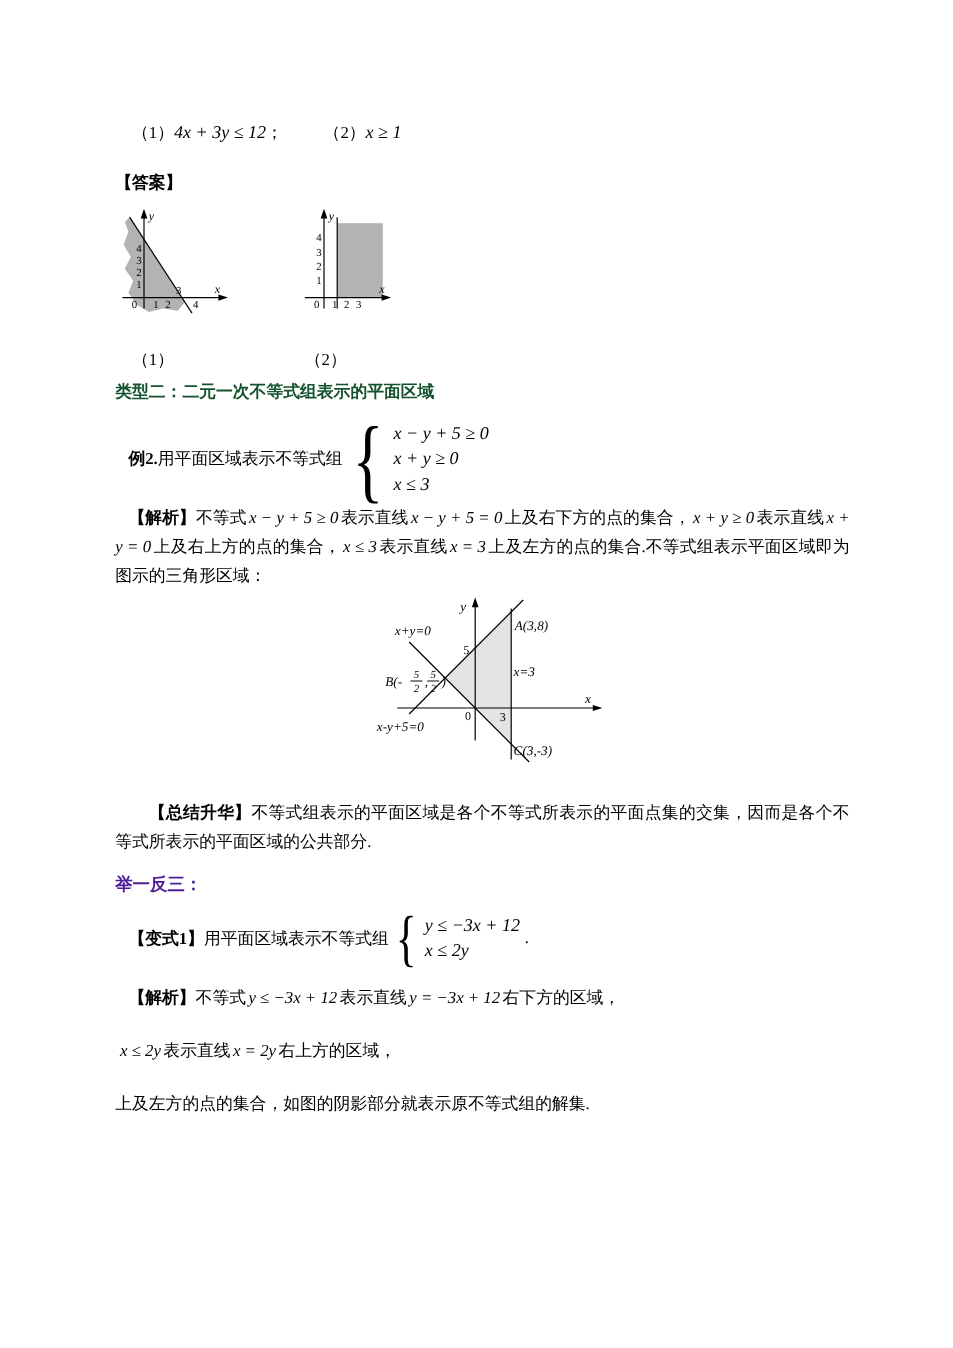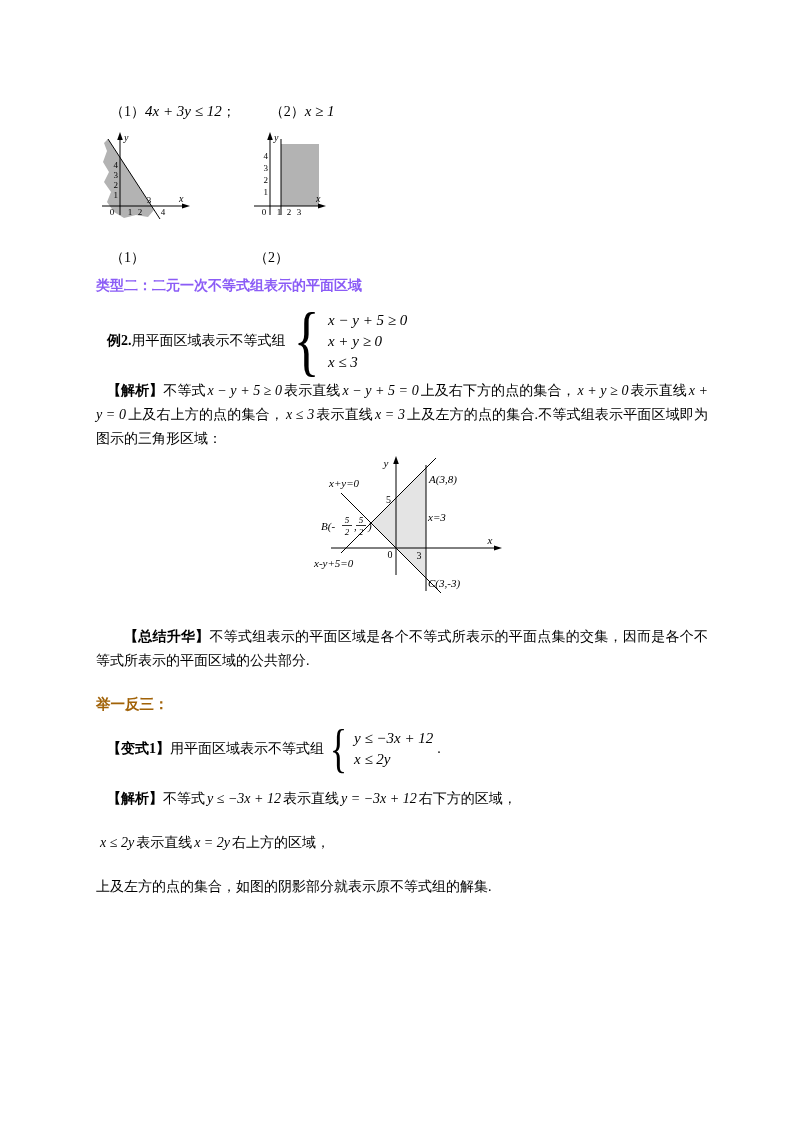--- a/index.html
+++ b/index.html
@@ -12,38 +12,38 @@
   .line{line-height:22px;}
   .problems{margin-left:14px;}
   .gap{display:inline-block;width:34px;}
   .answer-line{margin-top:20px;font-weight:bold;}
   .figures-block{position:relative;height:96px;margin-top:8px;}
   .fig1-pos{position:absolute;left:2px;top:0;}
   .fig2-pos{position:absolute;left:154px;top:0;}
   .captions{position:relative;height:20px;margin-top:22px;}
   .cap1{position:absolute;left:14px;}
   .cap2{position:absolute;left:158px;}
-  .type-heading{margin-top:6px;font-weight:bold;color:#8b5cf6;font-size:14px;line-height:22px;}
+  .type-heading{margin-top:6px;font-weight:bold;color:#14532d;font-size:14px;line-height:22px;}
   .row-flex{display:flex;align-items:center;}
   .example-row{margin-top:8px;margin-left:11px;height:72px;}
   .variant-row{margin-top:6px;margin-left:11px;height:56px;}
   .brace{font-family:"Liberation Serif",serif;font-weight:400;display:inline-block;transform:scaleX(0.7);}
   .b3{font-size:78px;line-height:66px;margin:0 0 0 2px;}
   .b2{font-size:52px;line-height:46px;margin:0 0 0 2px;}
   .sys{display:inline-block;margin-left:3px;}
   .srow{font-family:"Liberation Serif",serif;font-style:italic;font-size:15px;line-height:21px;white-space:nowrap;}
   .period{margin-left:4px;}
   .idea-label{margin-top:8px;margin-left:-11px;font-weight:bold;line-height:22px;}
   .para{line-height:23px;text-align:justify;}
   .indent2{text-indent:2em;}
   .indent1{text-indent:11px;}
   .analysis-para{margin-top:2px;line-height:24px;}
   .mainfig-block{margin-top:2px;margin-left:215px;width:235px;height:150px;}
   .summary-para{margin-top:22px;line-height:24px;}
-  .followup{margin-top:20px;font-weight:bold;color:#a16207;font-size:14.5px;line-height:22px;}
+  .followup{margin-top:12px;font-weight:bold;color:#4c1d95;font-size:14.5px;line-height:22px;}
   .va1{margin-top:10px;margin-left:11px;line-height:24px;}
   .va2{margin-top:20px;margin-left:2px;line-height:24px;}
   .va3{margin-top:20px;line-height:24px;}
   .seg-b{font-weight:bold;font-family:"Liberation Serif",serif;}
   .seg-c{font-family:"Liberation Serif",serif;}
   .seg-m{font-family:"Liberation Serif",serif;font-style:italic;padding:0 2px;}
   
   .ax{stroke:#000;stroke-width:1;}
   .ah{fill:#000;}
   .bl{stroke:#000;stroke-width:1;fill:none;}
@@ -61,20 +61,21 @@
 </head>
 <body>
 
 <div class="page">
   <div class="content">
 
     <div class="line problems">
       <span class="cjk">（1）</span><span class="math-lg">4x + 3y ≤ 12</span><span class="cjk">；</span><span class="gap"></span><span class="cjk">（2）</span><span class="math-lg">x ≥ 1</span>
     </div>
 
+    <div class="line answer-line">【答案】</div>
 
     <div class="figures-block">
       <svg class="fig1-pos" width="96" height="96" viewBox="0 0 96 96">
         <polygon class="shade" points="10,8 56,79 50,86 38,84 26,87 16,81 9,71 13,61 6,51 11,41 5,31 9,20 6,12"></polygon>
         <line class="ax" x1="22" y1="4" x2="22" y2="84"></line>
         <path class="ah" d="M22,1 L19.2,9 L24.8,9 Z"></path>
         <line class="ax" x1="4" y1="75" x2="89" y2="75"></line>
         <path class="ah" d="M92,75 L84,72.4 L84,77.6 Z"></path>
         <line class="bl" x1="10" y1="8" x2="62" y2="88"></line>
         <text class="tm" x="26" y="10">y</text>

